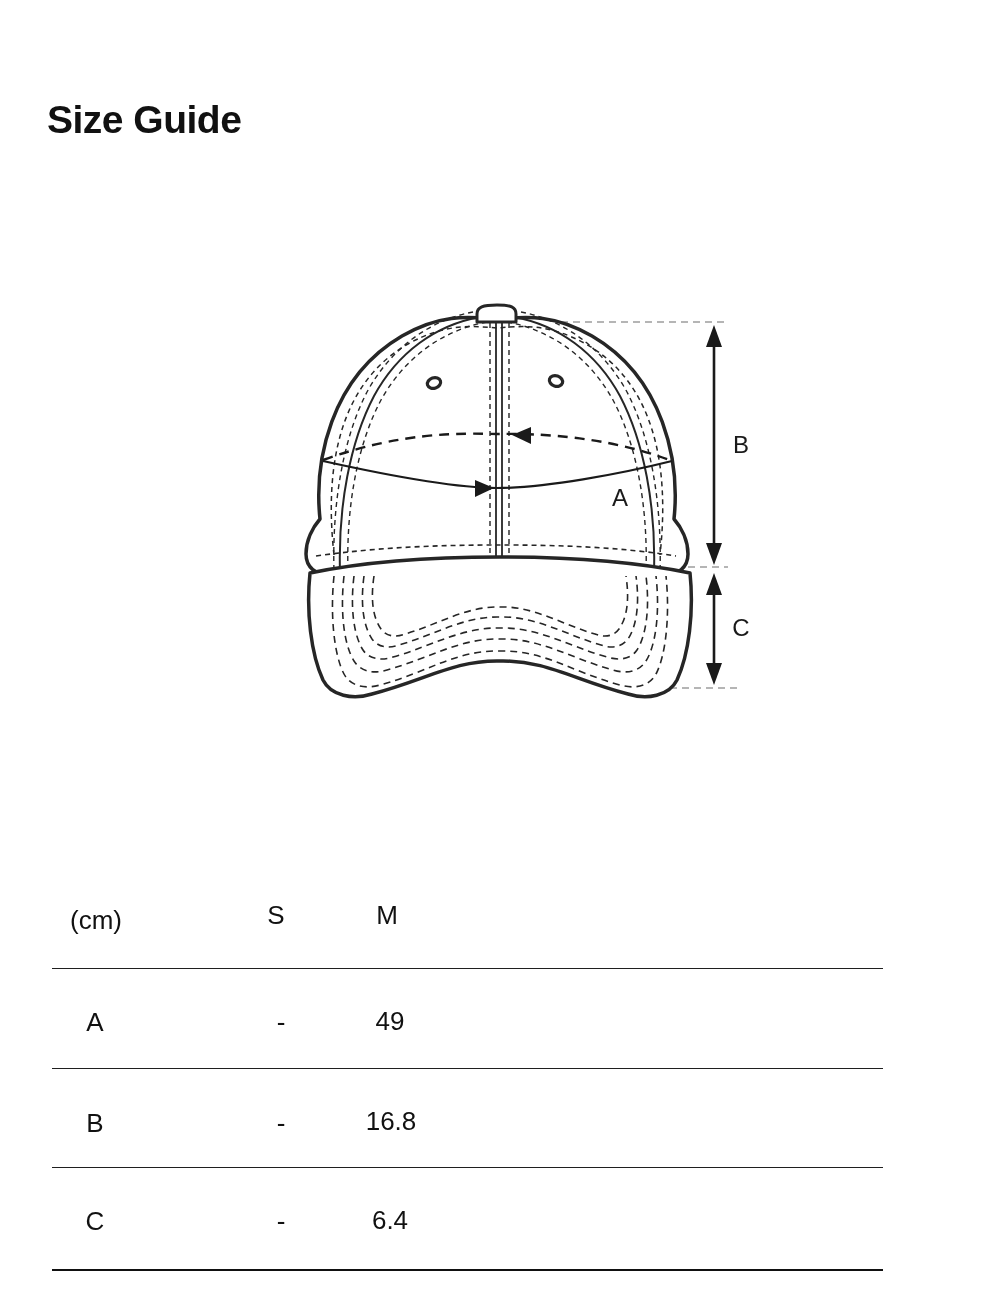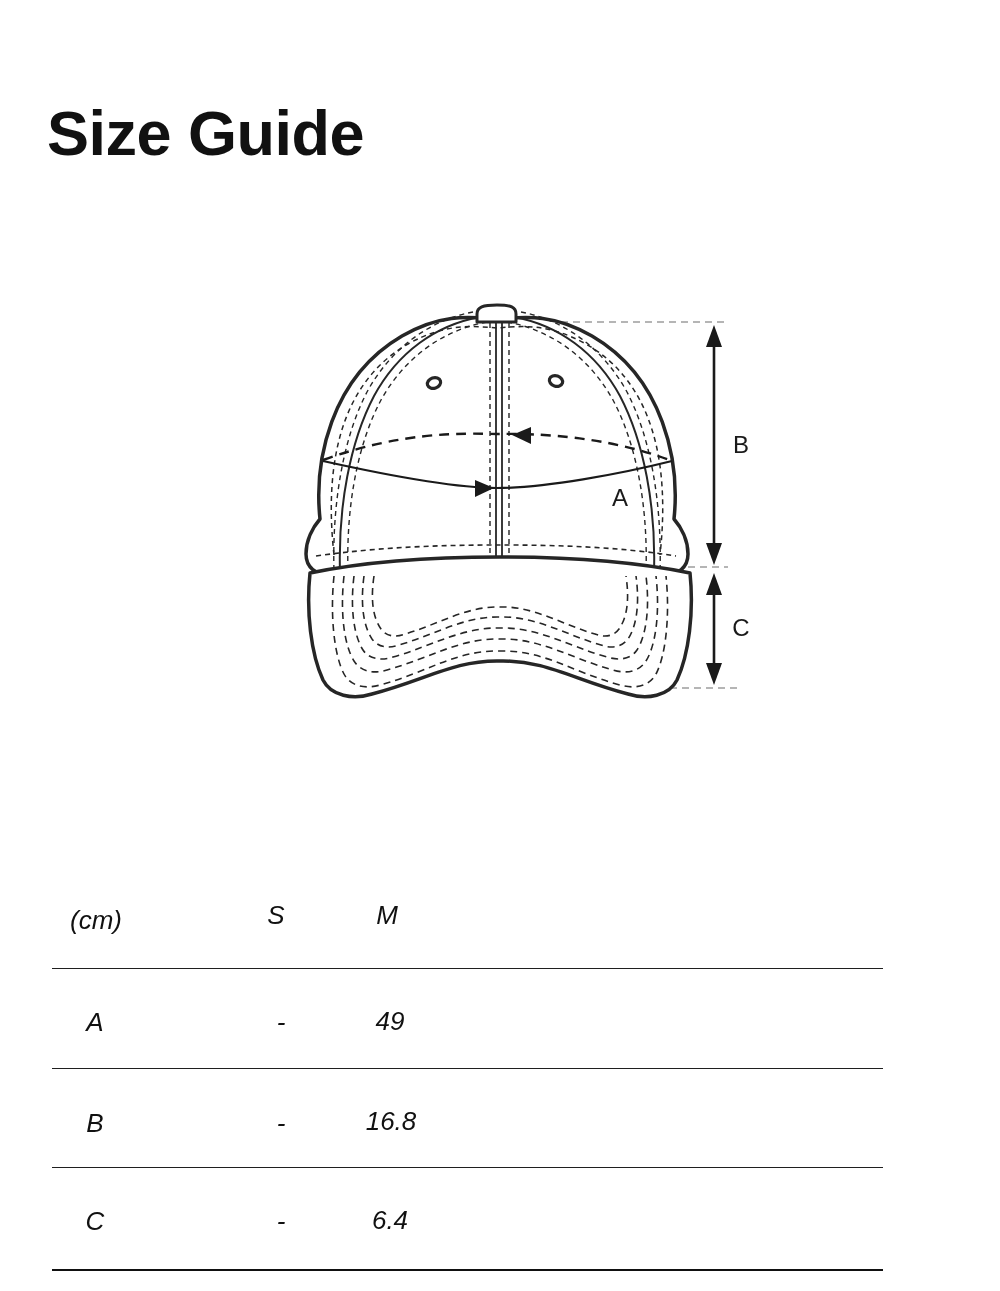--- a/index.html
+++ b/index.html
@@ -8,21 +8,21 @@
     width:1000px;height:1291px;
     background:#ffffff;
     font-family:"Liberation Sans", sans-serif;
     color:#1a1a1a;
     overflow:hidden;
   }
   .title{
     position:absolute;
     left:47px;top:100px;
     margin:0;
-    font-size:63px;
+    font-size:39px;
     font-weight:700;
     letter-spacing:-0.5px;
     color:#111;
     line-height:1.05;
   }
   .diagram{
     position:absolute;left:0;top:0;
     width:1000px;height:780px;
   }
   .diagram text{
@@ -30,21 +30,20 @@
     font-size:24px;
     fill:#1a1a1a;
   }
   .t-cell{
     position:absolute;
     transform:translate(-50%,-50%);
     font-size:26px;
     font-weight:400;
     color:#111;
     white-space:nowrap;
-    font-style:italic;
   }
   .t-line{
     position:absolute;
     left:52px;width:831px;height:1px;
     background:#1f1f1f;
   }
   .t-line.thick{height:2px;background:#111;}
 </style>
 </head>
 <body>

